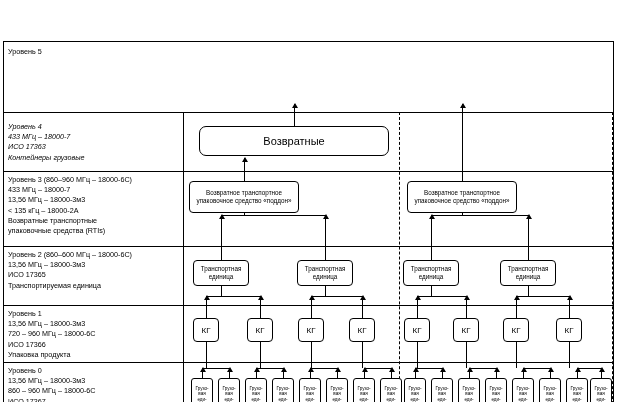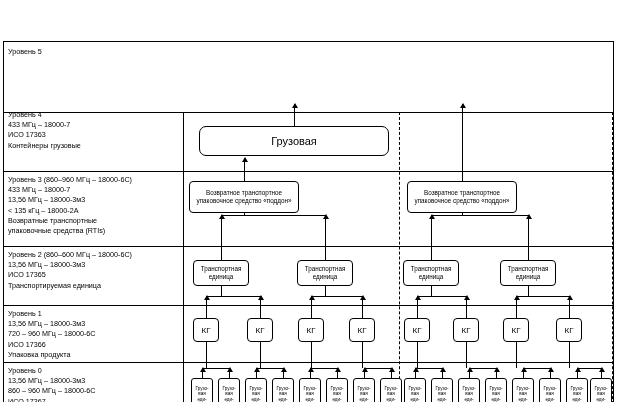--- a/index.html
+++ b/index.html
@@ -119,21 +119,21 @@
   <div class="hline" style="left:4px; top:133px; width:609px;"></div>
   <div class="hline" style="left:4px; top:208px; width:609px;"></div>
   <div class="hline" style="left:4px; top:267px; width:609px;"></div>
   <div class="hline" style="left:4px; top:324px; width:609px;"></div>
 
   <div class="vline" style="left:183px; top:74px; height:325px;"></div>
 
   <div class="dashed-box" style="left:399px; top:74px; width:214px; height:322px;"></div>
 
   <div class="lvl-label" style="left:8px; top:9px;">Уровень 5</div>
-  <div class="lvl-label" style="left:8px; top:72px;">Уровень 4
+  <div class="lvl-label" style="left:8px; top:84px;font-style:italic;">Уровень 4
 433 МГц – 18000-7
 ИСО 17363
 Контейнеры грузовые</div>
   <div class="lvl-label" style="left:8px; top:137px;">Уровень 3 (860–960 МГц – 18000-6С)
 433 МГц – 18000-7
 13,56 МГц – 18000-3м3
 &lt; 135 кГц – 18000-2А
 Возвратные транспортные
 упаковочные средства (RTIs)</div>
   <div class="lvl-label" style="left:8px; top:212px;">Уровень 2 (860–600 МГц – 18000-6С)
@@ -145,21 +145,21 @@
 720 – 960 МГц – 18000-6С
 ИСО 17366
 Упаковка продукта</div>
   <div class="lvl-label" style="left:8px; top:328px;">Уровень 0
 13,56 МГц – 18000-3м3
 860 – 960 МГц – 18000-6С
 ИСО 17367
 Грузовая единица</div>
 
 
-  <div class="box box-container" style="left:199px; top:88px; width:190px; height:30px;">Грузовая</div>
+  <div class="box box-container" style="left:199px; top:88px; width:190px; height:30px;">Возвратные</div>
 
   <div class="box box-rti" style="left:189px; top:143px; width:110px; height:32px; white-space:pre-line;">Возвратное транспортное упаковочное средство «поддон»</div>
   <div class="box box-rti" style="left:407px; top:143px; width:110px; height:32px; white-space:pre-line;">Возвратное транспортное упаковочное средство «поддон»</div>
 
   <div class="box box-tu" style="left:193px; top:222px; width:56px; height:26px; white-space:pre-line;">Транспортная единица</div>
   <div class="box box-tu" style="left:297px; top:222px; width:56px; height:26px; white-space:pre-line;">Транспортная единица</div>
   <div class="box box-tu" style="left:403px; top:222px; width:56px; height:26px; white-space:pre-line;">Транспортная единица</div>
   <div class="box box-tu" style="left:500px; top:222px; width:56px; height:26px; white-space:pre-line;">Транспортная единица</div>
 
   <div class="box box-kg" style="left:193px; top:280px; width:26px; height:24px;">КГ</div>

